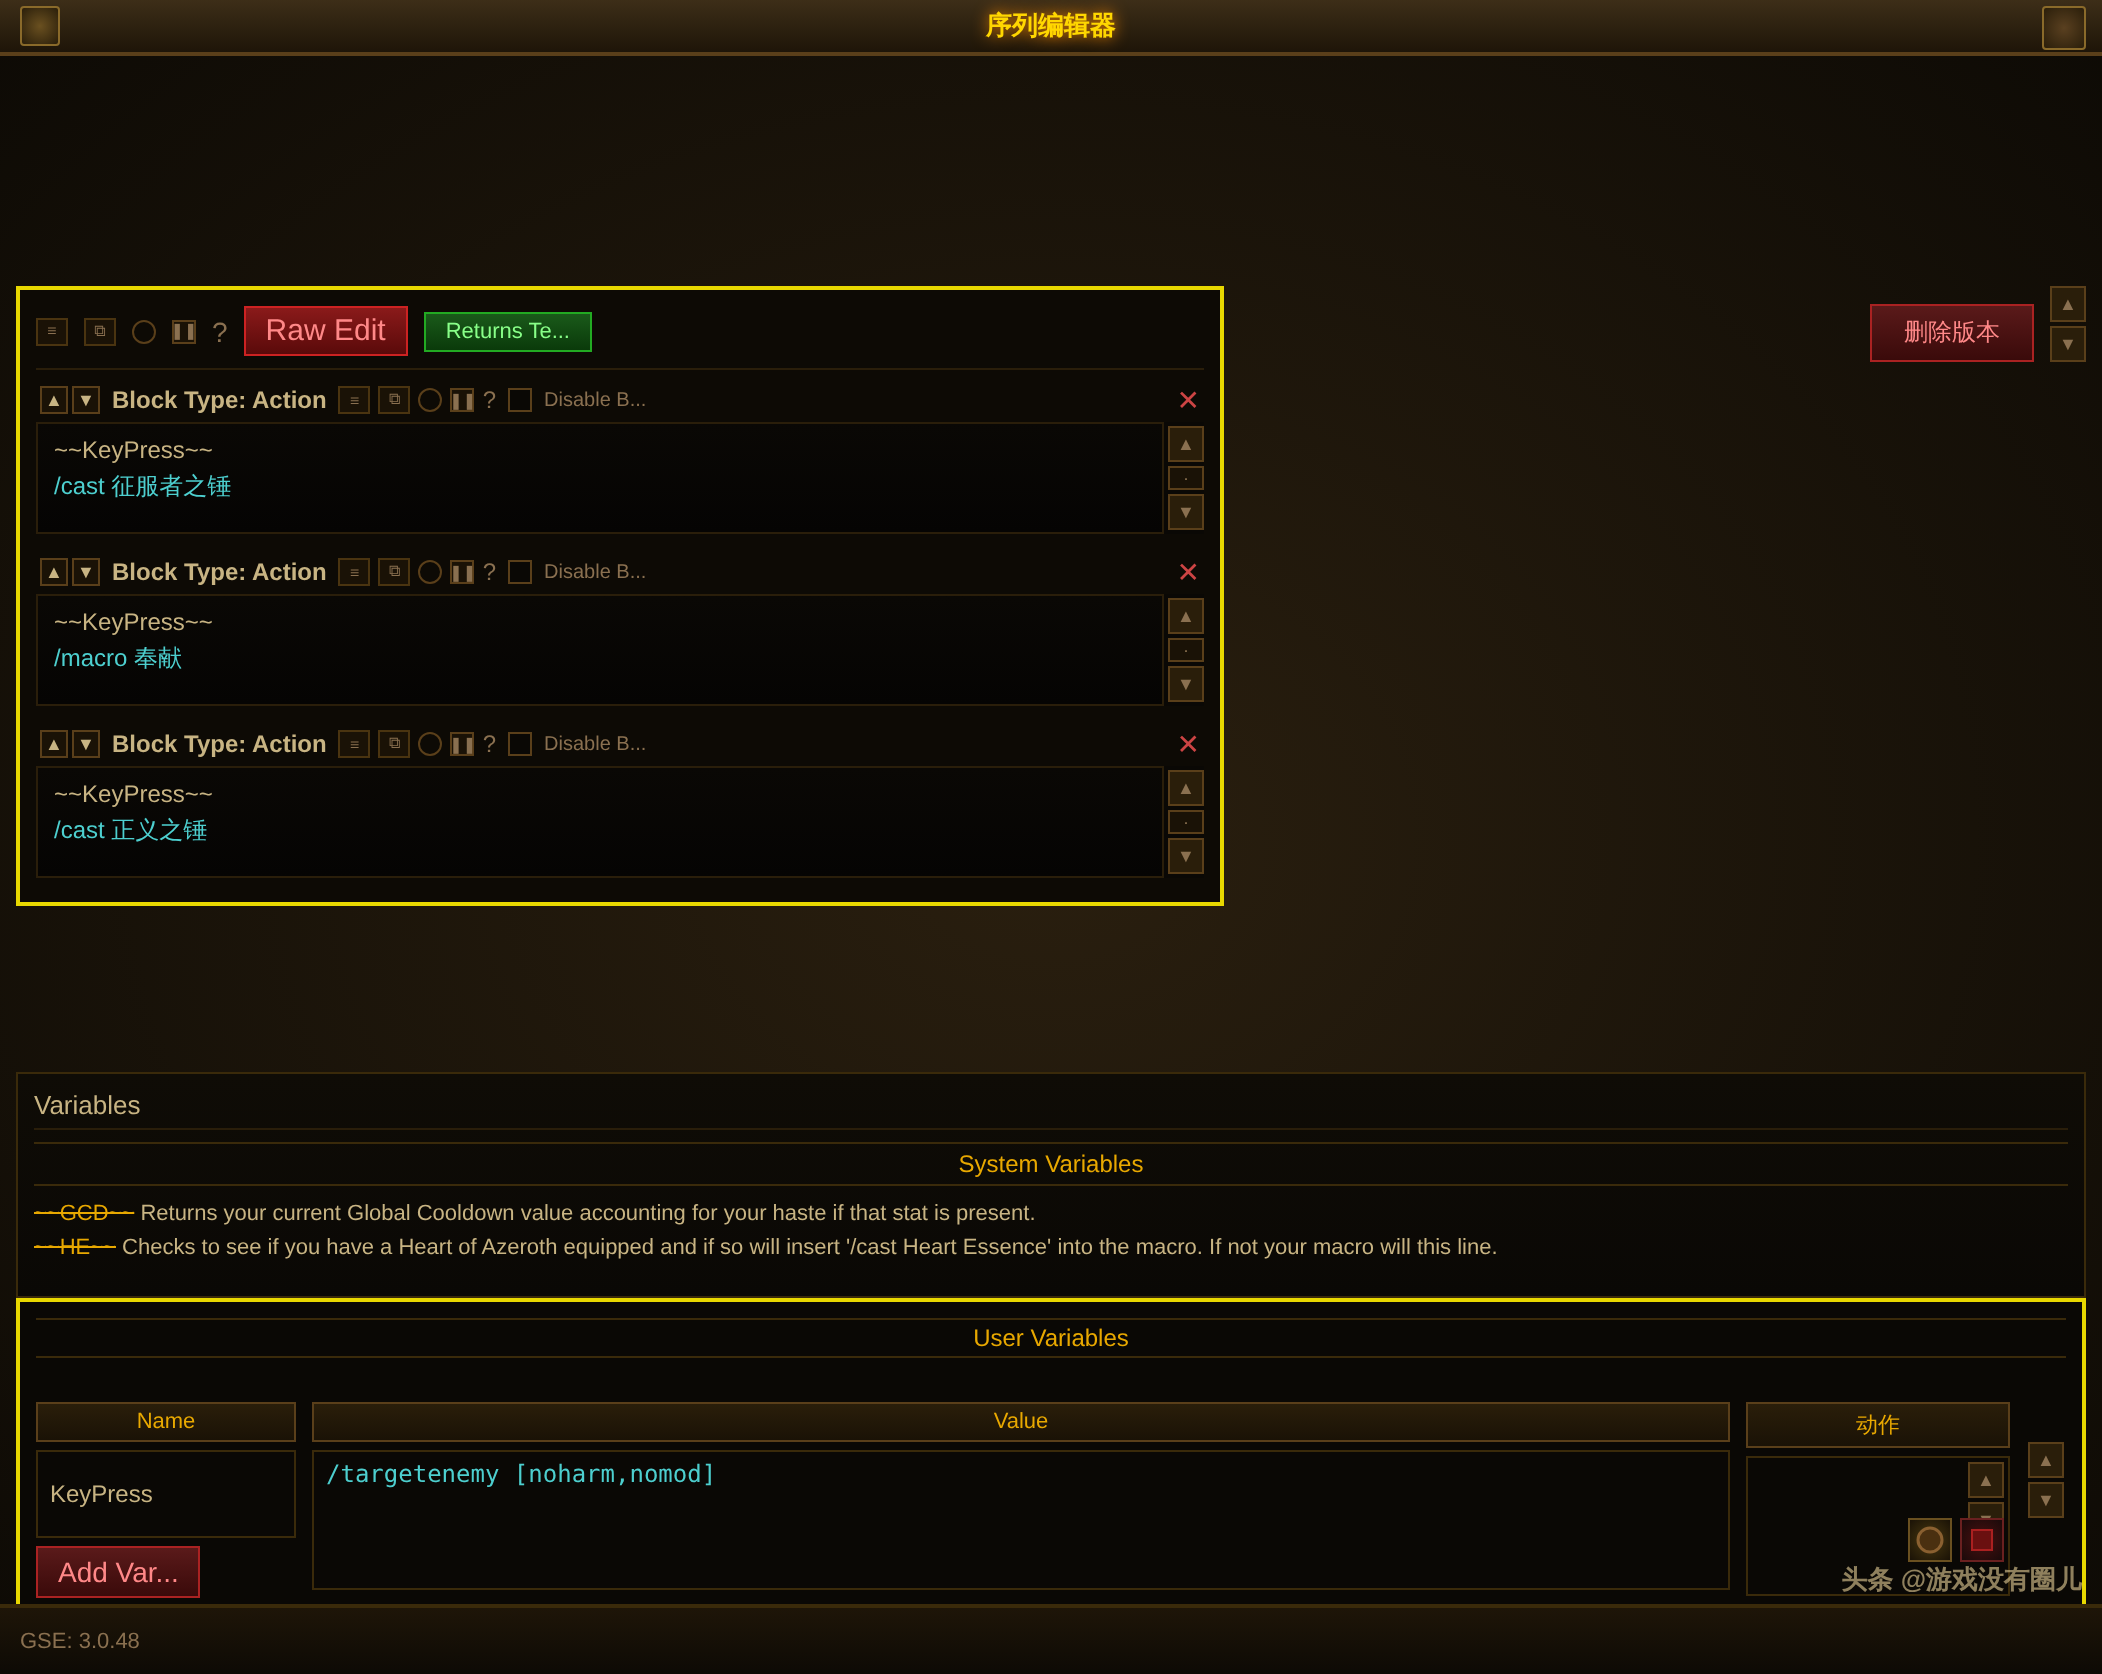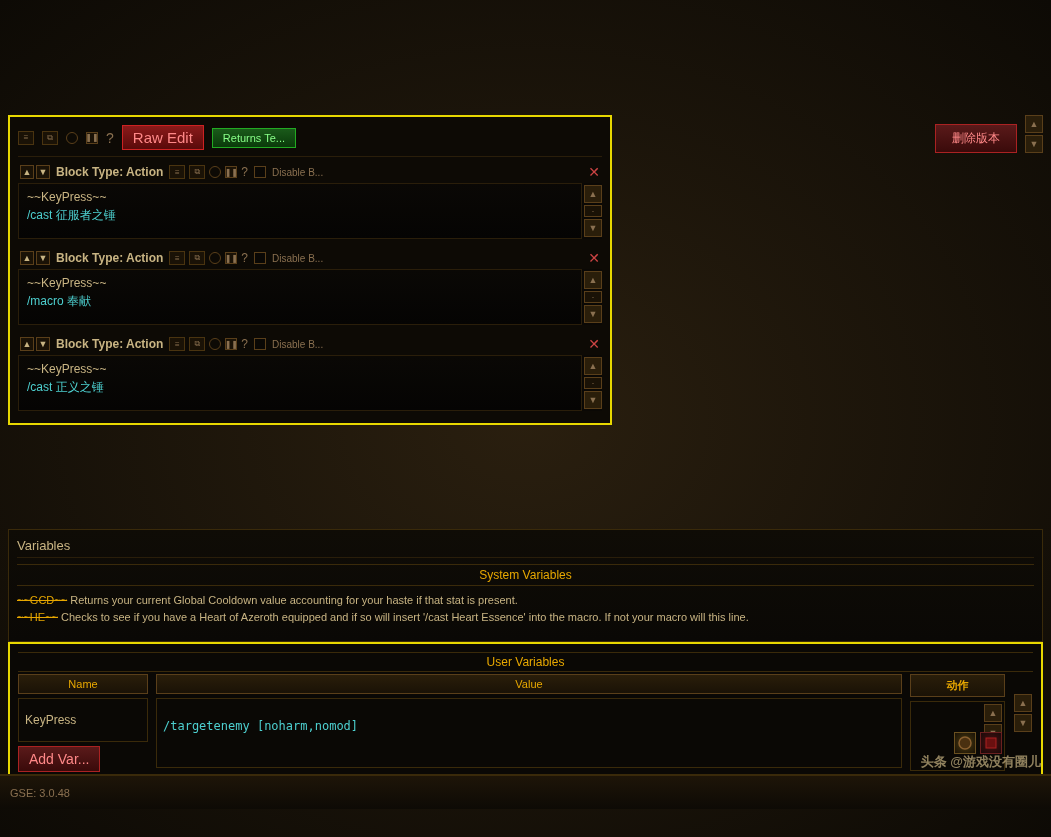--- a/index.html
+++ b/index.html
@@ -356,43 +356,42 @@
       border: 2px solid #e8d800;
       background: #0a0805;
       padding: 8px;
       margin: 0 8px 4px 8px;
     }
 
     .user-var-title {
       color: #e8a800;
       font-size: 12px;
       text-align: center;
-      margin-bottom: 2px;
+      margin-bottom: 22px;
       border-top: 1px solid #3a2a0a;
       border-bottom: 1px solid #3a2a0a;
       padding: 2px 0;
     }
 
     .var-table {
       display: flex;
       gap: 8px;
       align-items: flex-start;
     }
 
     .var-col-name {
       width: 130px;
     }
 
     .var-col-value {
       flex: 1;
     }
 
     .var-col-actions {
-      width: 95px;
-      font-weight: bold;
+      width: 132px;
     }
 
     .var-col-header {
       color: #e8a800;
       font-size: 11px;
       text-align: center;
       background: linear-gradient(180deg, #2a1e0a, #1a1206);
       border: 1px solid #5a3f1a;
       padding: 3px 6px;
       margin-bottom: 4px;
@@ -407,21 +406,21 @@
       width: 100%;
       outline: none;
       height: 44px;
     }
 
     .var-value-area {
       background: #0a0805;
       border: 1px solid #3a2a0a;
       color: #4dcfcf;
       font-size: 12px;
-      padding: 20px 6px;
+      padding: 4px 6px;
       width: 100%;
       min-height: 70px;
       resize: none;
       outline: none;
     }
 
     .var-actions-area {
       background: #0a0805;
       border: 1px solid #3a2a0a;
       min-height: 70px;
@@ -576,20 +575,29 @@
       padding: 2px;
       background: #0a0805;
     }
   </style>
 </head>
 <body>
 
 <div class="main-container">
   <div class="bg-overlay"></div>
 
+  <div class="top-bar">
+    <div class="deco-icons">
+      <div class="deco-icon"></div>
+    </div>
+    <span class="top-title">序列编辑器</span>
+    <div style="position:absolute; right:8px; top:3px; display:flex; gap:4px;">
+      <div class="top-icon-btn"></div>
+    </div>
+  </div>
 
   <div class="header-section">
     <div class="deco-icons" style="margin-right:8px;">
       <div class="nav-icon"></div>
       <div class="nav-icon"></div>
       <div class="nav-icon"></div>
     </div>
     <div class="macro-icon">
       <div class="macro-icon-inner">
         <svg width="36" height="36" viewBox="0 0 36 36">

